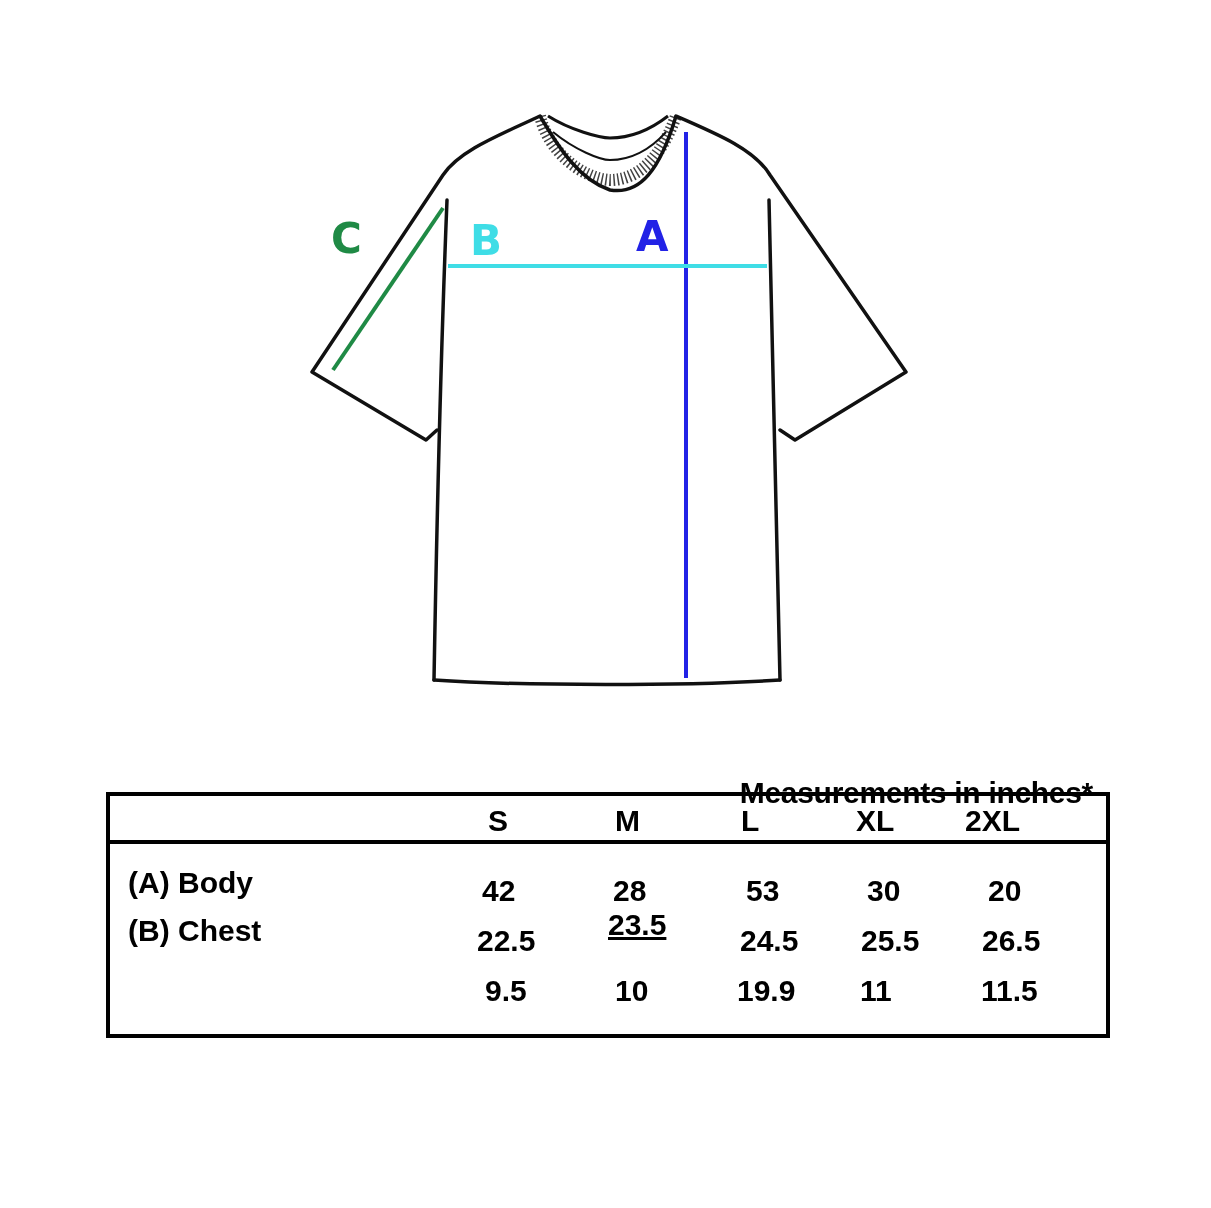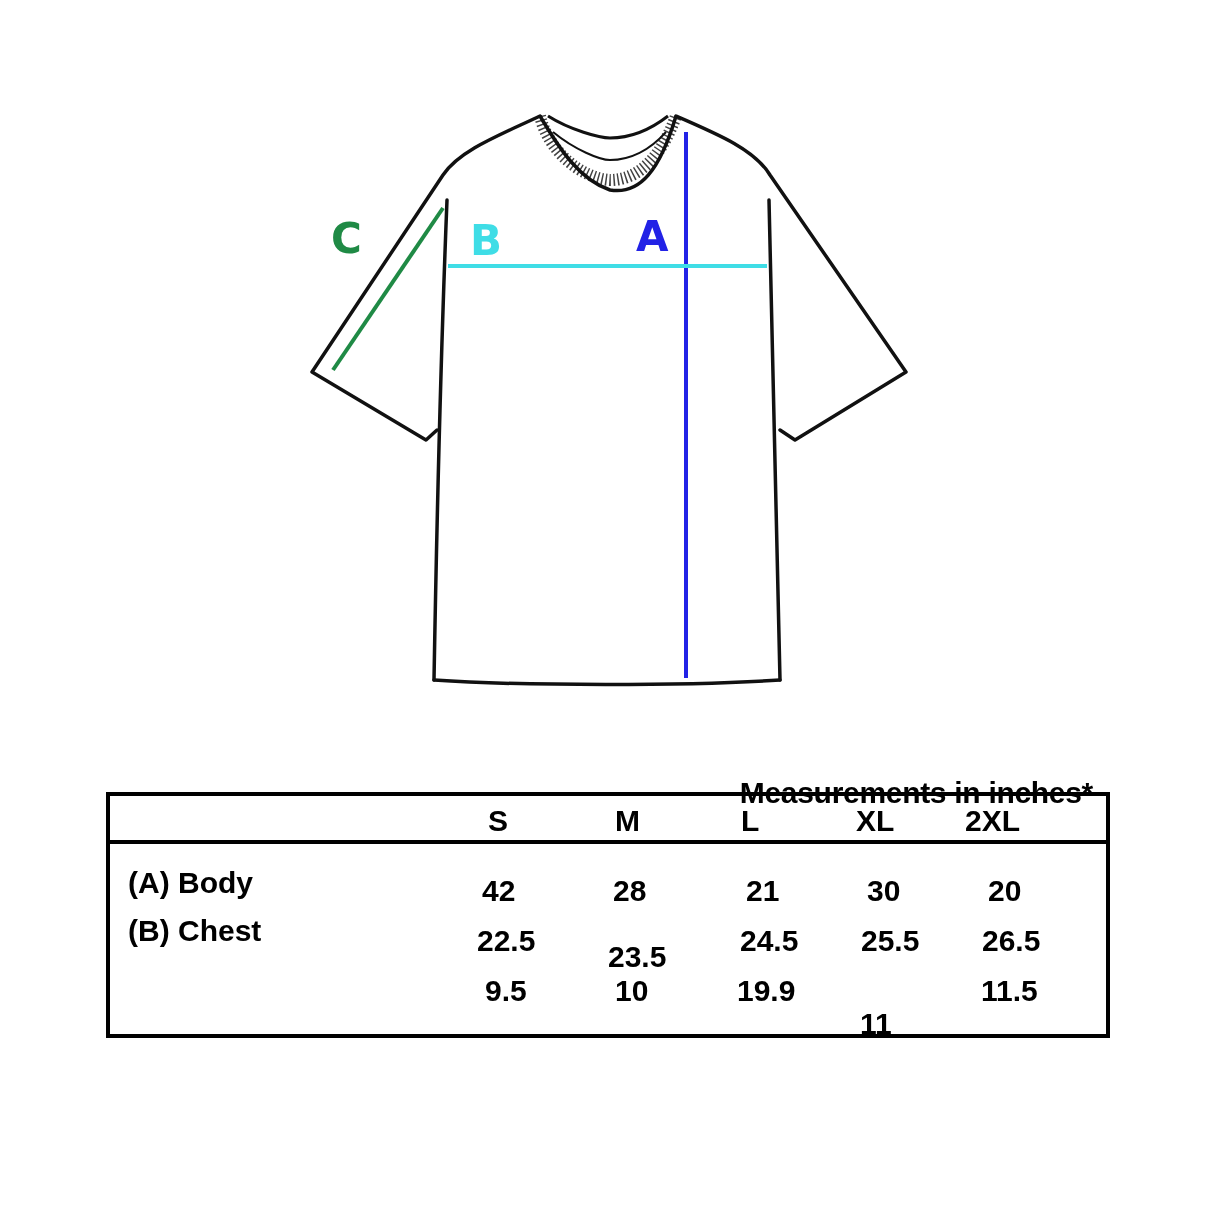--- a/index.html
+++ b/index.html
@@ -54,29 +54,29 @@
     <span class="cell" style="left:378px;top:10px;">S</span>
     <span class="cell" style="left:505px;top:10px;">M</span>
     <span class="cell" style="left:631px;top:10px;">L</span>
     <span class="cell" style="left:746px;top:10px;">XL</span>
     <span class="cell" style="left:855px;top:10px;">2XL</span>
   </div>
 
   <span class="cell rowlabel" style="top:72px;text-align:right;">(A) Body</span>
   <span class="cell" style="left:372px;top:80px;">42</span>
   <span class="cell" style="left:503px;top:80px;">28</span>
-  <span class="cell" style="left:636px;top:80px;">21</span>
+  <span class="cell" style="left:636px;top:80px;">53</span>
   <span class="cell" style="left:757px;top:80px;">30</span>
   <span class="cell" style="left:878px;top:80px;">20</span>
 
   <span class="cell rowlabel" style="top:120px;">(B) Chest</span>
   <span class="cell" style="left:367px;top:130px;">22.5</span>
-  <span class="cell" style="left:498px;top:146px;">23.5</span>
+  <span class="cell" style="left:498px;top:114px;text-decoration:underline;">23.5</span>
   <span class="cell" style="left:630px;top:130px;text-align:right;">24.5</span>
   <span class="cell" style="left:751px;top:130px;">25.5</span>
   <span class="cell" style="left:872px;top:130px;">26.5</span>
 
   <span class="cell" style="left:375px;top:180px;">9.5</span>
   <span class="cell" style="left:505px;top:180px;">10</span>
   <span class="cell" style="left:627px;top:180px;">19.9</span>
-  <span class="cell" style="left:750px;top:180px;margin-top:33px;">11</span>
+  <span class="cell" style="left:750px;top:180px;">11</span>
   <span class="cell" style="left:871px;top:180px;">11.5</span>
 </div>
 
 </body></html>

